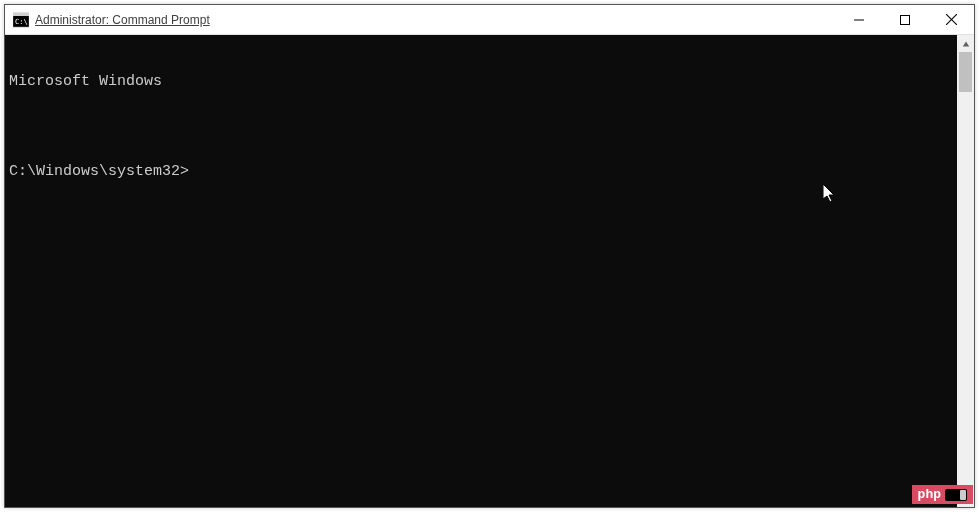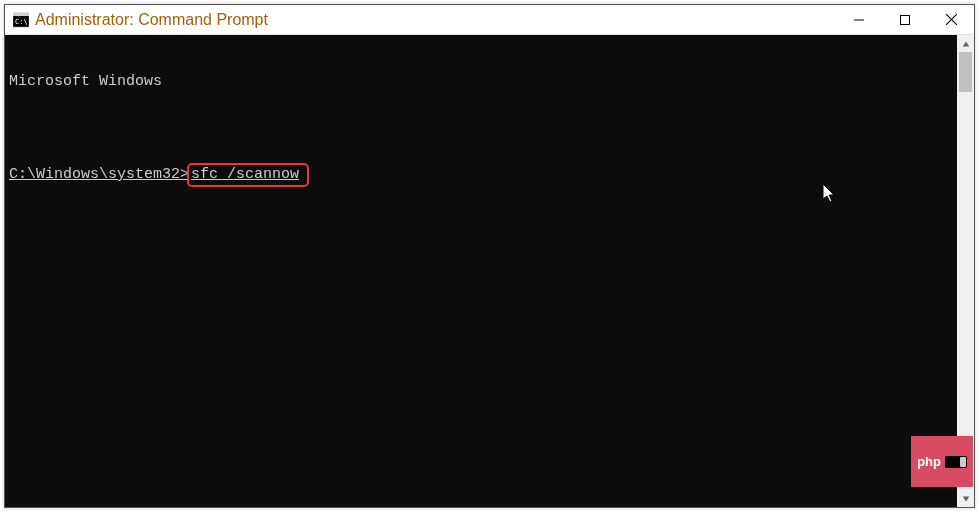--- a/index.html
+++ b/index.html
@@ -30,22 +30,23 @@
     border-bottom: 1px solid #e0e0e0;
     flex: 0 0 auto;
   }
   .titlebar-icon {
     width: 16px; height: 16px;
     margin-right: 6px;
     display: flex; align-items: center; justify-content: center;
   }
   .titlebar-icon svg { width: 16px; height: 16px; }
   .titlebar-title {
-    font-size: 16px;
-    color: #a16207;
+    font-size: 12px;
+    color: #404040;
+    text-decoration: underline;
   }
   .win-controls {
     margin-left: auto;
     display: flex;
     height: 100%;
   }
   .win-btn {
     width: 46px;
     display: flex;
     align-items: center;
@@ -68,21 +69,21 @@
     color: #cccccc;
     font-family: Consolas, "Courier New", monospace;
     font-size: 15px;
     line-height: 18px;
     padding: 2px 4px;
     white-space: pre;
     overflow: hidden;
     position: relative;
   }
   .line { display: block; font-family: Liberation Mono, monospace; }
-  .prompt-line { display: flex; align-items: center; text-decoration: underline; }
+  .prompt-line { display: flex; align-items: center; }
   .highlight-box {
     border: 2.5px solid #e53b3b;
     border-radius: 5px;
     padding: 1px 8px 1px 2px;
     margin-left: -2px;
   }
   .scrollbar {
     width: 17px;
     background: #f0f0f0;
     display: flex;
@@ -97,27 +98,27 @@
   .sb-track { flex: 1; background: #f0f0f0; position: relative; }
   .sb-thumb { position: absolute; top: 0; left: 2px; right: 2px; height: 40px; background: #c0c0c0; }
   .cursor-arrow {
     position: absolute;
     left: 823px; top: 184px;
     pointer-events: none;
   }
   .cursor-arrow svg { width: 14px; height: 20px; }
   .watermark {
     position: absolute;
-    right: 6px; bottom: 25px;
+    right: 6px; bottom: 8px;
     background: #d84b63;
     color: #fff;
-    font-family: Liberation Sans, sans-serif;
+    font-family: Liberation Mono, monospace;
     font-size: 13px;
     font-weight: 600;
-    padding: 18px 6px;
+    padding: 2px 6px;
     display: flex; align-items: center;
   }
   .watermark .wm-box {
     width: 22px; height: 12px;
     background: #000;
     margin-left: 4px;
     border-radius: 2px;
     position: relative;
   }
   .watermark .wm-box::after {
@@ -160,21 +161,21 @@
           </svg>
       </div>
     </div>
   </div>
 
   <div class="console-wrap">
     <div class="console">
       <span class="line">Microsoft Windows</span>
       <span class="line"></span>
       <span class="prompt-line">
-        <span>C:\Windows\system32&gt;</span><span class="highlight-box"><span>sfc /scannow</span></span>
+        <span>C:\Windows\system32&gt;</span>
       </span>
     </div>
 
     <div class="scrollbar">
       <div class="sb-btn">
         <svg viewBox="0 0 10 10">
             <polygon points="5,2 9,8 1,8"></polygon>
           </svg>
       </div>
       <div class="sb-track">

